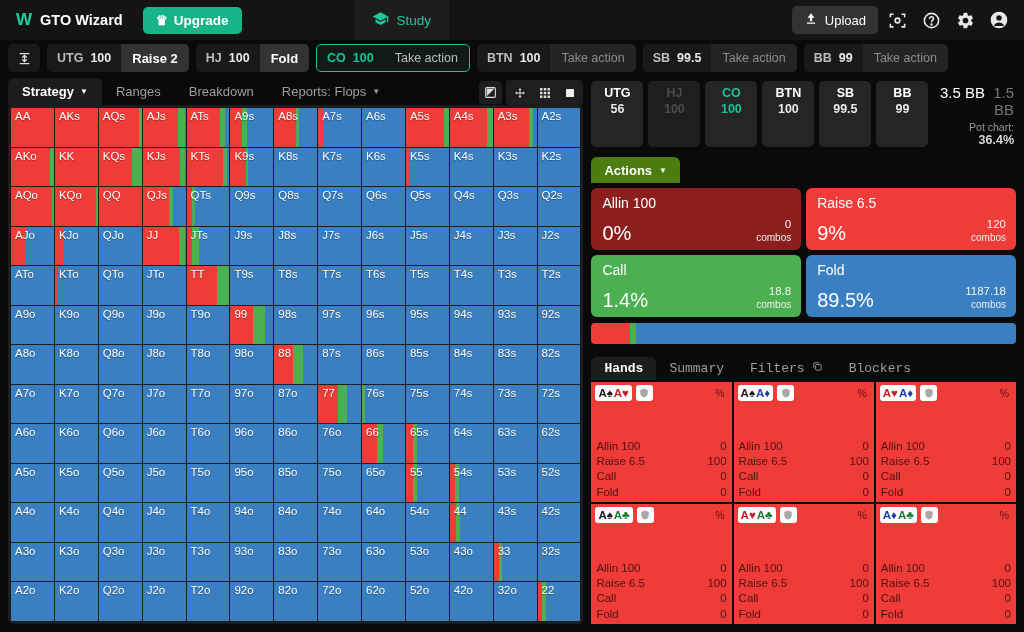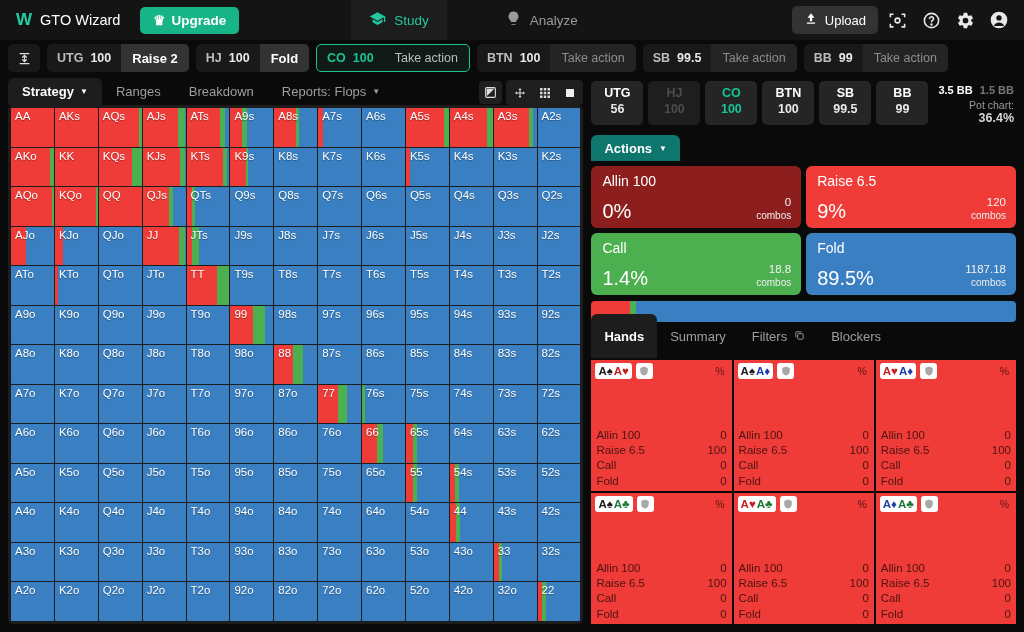--- a/index.html
+++ b/index.html
@@ -12,21 +12,21 @@
   }
 
   
   .topbar {
     height: 40px; background: #141414;
     display: flex; align-items: center;
     padding: 0 10px; gap: 0;
   }
   .brand { display: flex; align-items: center; gap: 9px; padding: 0 6px 0 6px; }
   .brand-mark { font-size: 17px; font-weight: 700; color: #1fd1a0; letter-spacing: -1px; }
-  .brand-name { font-size: 14.5px; font-weight: 400; color: #fff; }
+  .brand-name { font-size: 14.5px; font-weight: 700; color: #fff; }
   .upgrade-btn {
     margin-left: 14px;
     background: #16b486; color: #fff;
     border: none; border-radius: 5px;
     height: 27px; padding: 0 13px;
     font-size: 13.5px; font-weight: 700;
     font-family: inherit;
     display: flex; align-items: center; gap: 6px;
     cursor: pointer;
   }
@@ -147,32 +147,32 @@
     background: #252525; border-radius: 5px;
     width: 52px; padding: 5px 0 6px 0; text-align: center;
     cursor: pointer;
   }
   .stackbox .p { font-size: 12.5px; font-weight: 700; color: #fff; line-height: 1.25; }
   .stackbox .s { font-size: 12.5px; font-weight: 700; color: #e8e8e8; line-height: 1.25; }
   .stackbox.dim { background: #1e1e1e; }
   .stackbox.dim .p, .stackbox.dim .s { color: #4d4d4d; }
   .stackbox.hl .p, .stackbox.hl .s { color: #18c496; }
   .potbox { margin-left: auto; text-align: right; padding-right: 2px; padding-top: 3px; }
-  .potbox .line1 { font-size: 11px; font-weight: 700; }
+  .potbox .line1 { font-size: 15px; font-weight: 400; }
   .potbox .line1 .a { color: #fff; }
   .potbox .line1 .b { color: #767676; margin-left: 4px; }
   .potbox .line2 { font-size: 10.5px; margin-top: 3px; }
   .potbox .line2 .a { color: #9a9a9a; }
   .potbox .line2 .b { color: #d7d7d7; font-weight: 700; font-size: 12.5px; margin-left: 3px; }
 
   .act-tabs { height: 28px; display: flex; align-items: flex-end; }
   .act-tab {
     height: 26px; padding: 0 13px; display: flex; align-items: center; gap: 7px;
     font-size: 13px; color: #fff; font-weight: 700;
-    background: #0f766e; border-radius: 6px 6px 0 0; cursor: pointer; justify-content: flex-end;
+    background: #4d7c0f; border-radius: 6px 6px 0 0; cursor: pointer; justify-content: flex-end;
   }
   .actgrid {
     display: grid; grid-template-columns: 1fr 1fr; gap: 5px; padding: 5px 0 0 0;
   }
   .actbox {
     height: 62px; border-radius: 6px; padding: 7px 10px 6px 11px;
     position: relative; cursor: pointer;
   }
   .actbox .name { font-size: 14px; color: #fff; font-weight: 400; }
   .actbox .pct {
@@ -182,22 +182,22 @@
   .actbox .cmb {
     position: absolute; right: 10px; bottom: 7px; text-align: right; line-height: 1.15;
   }
   .actbox .cmb .n { font-size: 11.5px; color: #f2f2f2; display: block; }
   .actbox .cmb .t { font-size: 10px; color: #ececec; display: block; }
   .freqbar { height: 21px; border-radius: 4px; overflow: hidden; display: flex; margin-top: 6px; }
   .freqbar div { height: 100%; }
 
   .hands-tabs { height: 28px; display: flex; align-items: flex-end; margin-top: 8px; }
   .hands-tab {
-    height: 44px; padding: 0 13px; display: flex; align-items: center; gap: 7px;
-    font-size: 13px; color: #9e9e9e; cursor: pointer; border-radius: 6px 6px 0 0;
+    height: 23px; padding: 0 13px; display: flex; align-items: center; gap: 7px;
+    font-size: 13px; color: #9e9e9e; cursor: pointer; border-radius: 6px 6px 0 0; font-family: Liberation Mono, monospace;
   }
   .hands-tab.active { background: #1d1d1d; color: #fff; font-weight: 700; }
 
   .handgrid {
     flex: 1; display: grid;
     grid-template-columns: repeat(3, 1fr);
     grid-template-rows: repeat(2, 1fr);
     gap: 2px; margin-top: 2px; overflow: hidden;
   }
   .handcell { position: relative; background: #ef3c38; overflow: hidden; }
@@ -232,28 +232,20 @@
     <span>Upgrade</span>
   </button>
   <div class="navgroup">
     <div class="navitem active">
       <span>
         <svg width="17" height="17" viewBox="0 0 24 24" fill="#22c79b">
             <path d="M12 3L1 9l11 6 9-4.91V17h2V9L12 3zM5 13.18v4L12 21l7-3.82v-4L12 17l-7-3.82z"></path>
           </svg>
       </span>
       <span>Study</span>
-    </div>
-    <div class="navitem">
-      <span>
-        <svg width="17" height="17" viewBox="0 0 24 24" fill="#9a9a9a">
-            <path d="M9 21h6v-1H9v1zm3-19a7 7 0 00-4 12.74V17h8v-2.26A7 7 0 0012 2z"></path>
-          </svg>
-      </span>
-      <span>Analyze</span>
     </div>
   </div>
   <div class="topbar-right">
     <button class="upload-btn">
       <span>
         <svg width="14" height="14" viewBox="0 0 24 24" fill="#fff">
             <path d="M5 20h14v-2H5v2zM12 2L6 10h4v6h4v-6h4l-6-8z"></path>
           </svg>
       </span>
       <span>Upload</span>

